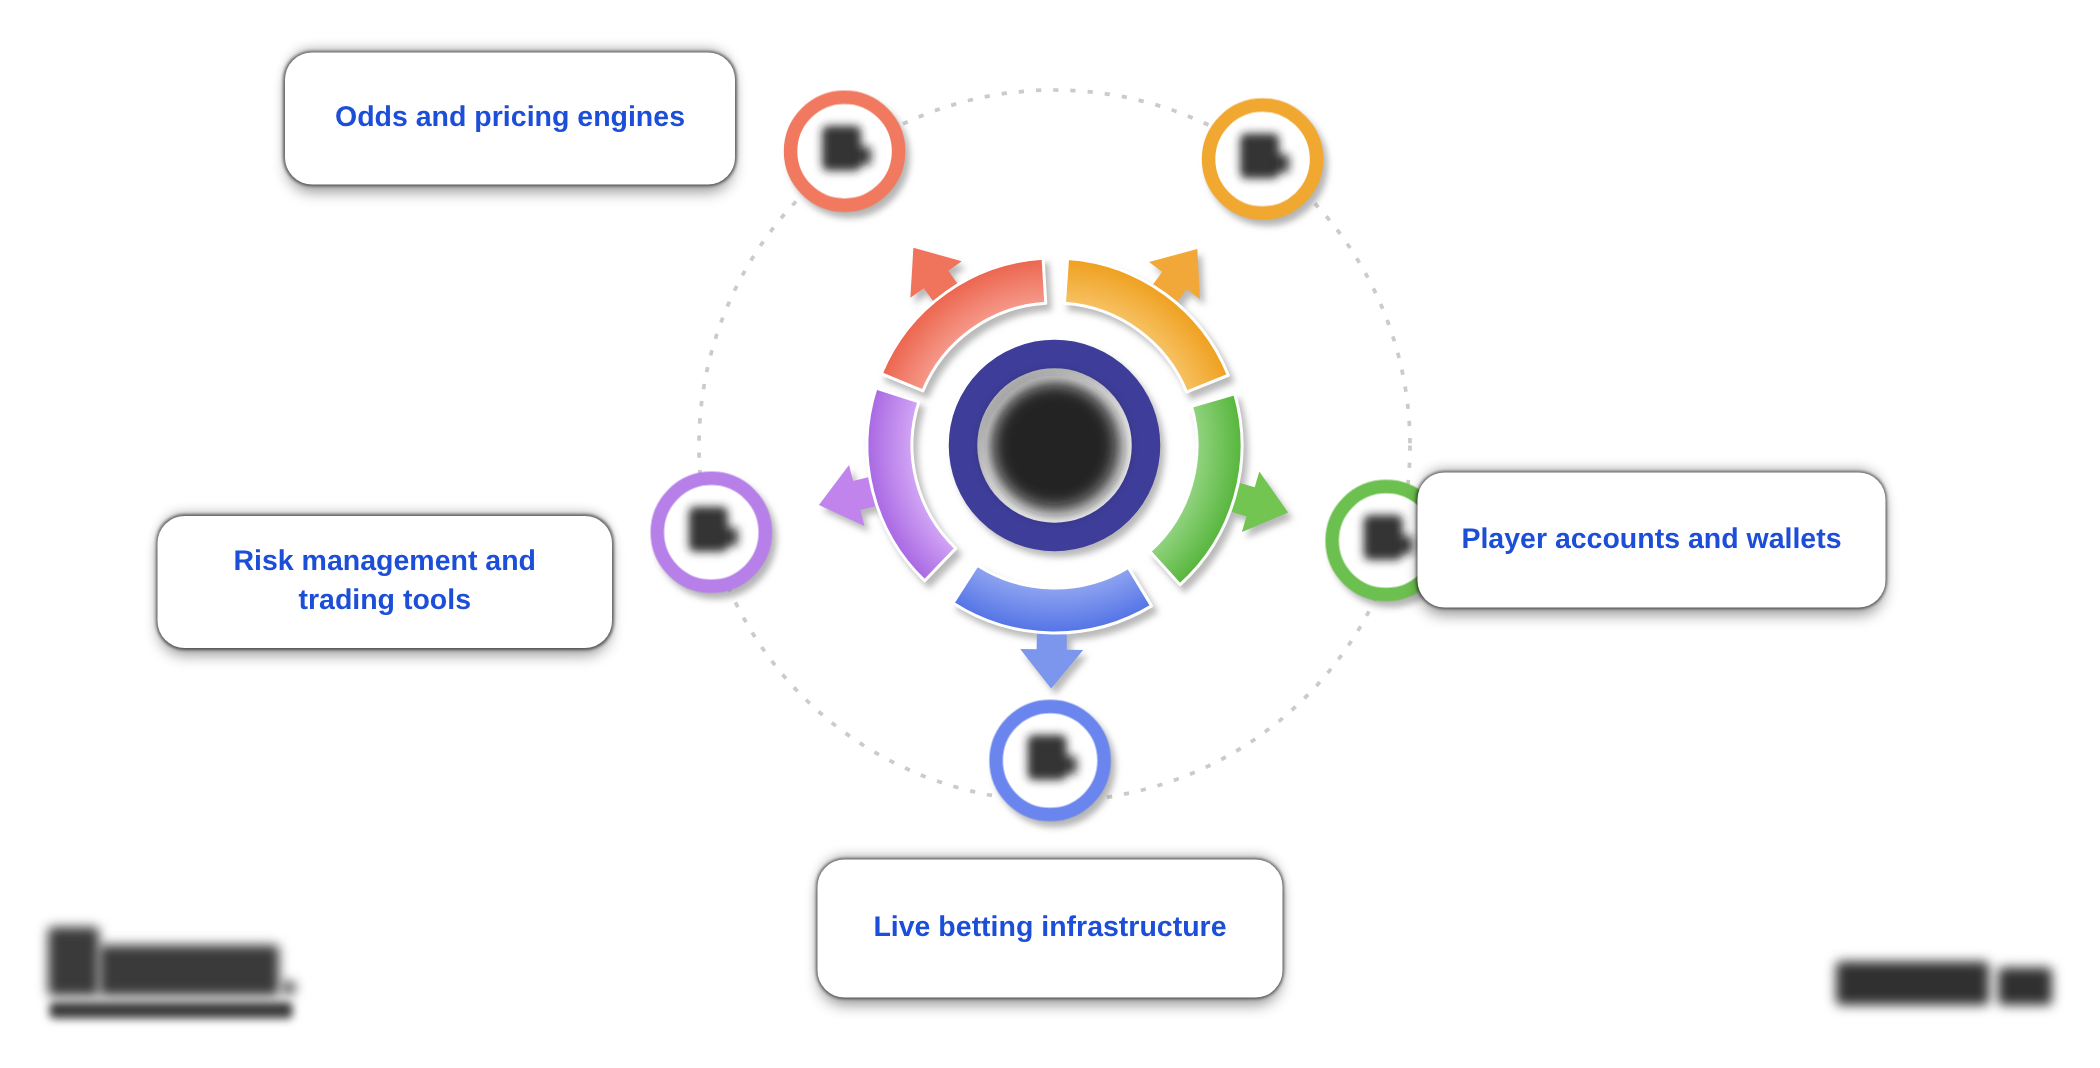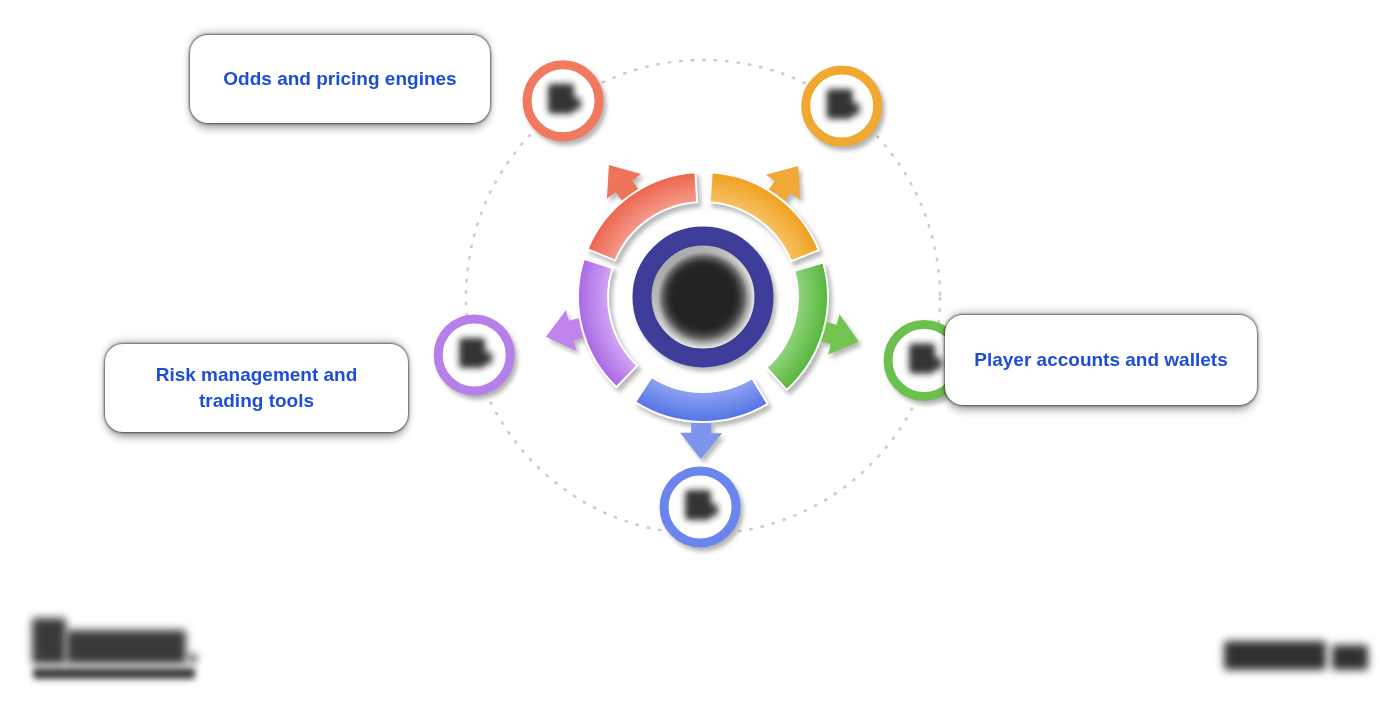--- a/index.html
+++ b/index.html
@@ -117,20 +117,21 @@
           </g>
         </g>
       </g>
     </svg>
 
   <div class="label-box box-odds">Odds and pricing engines</div>
 
 
   <div class="label-box box-player">Player accounts and wallets</div>
 
+  <div class="label-box box-live">Live betting infrastructure</div>
 
   <div class="label-box box-risk">Risk management and trading tools</div>
 
   <div>
     <div class="blob" id="ll-a"></div>
     <div class="blob" id="ll-b"></div>
     <div class="blob" id="ll-c"></div>
     <div class="blob" id="ll-tag"></div>
   </div>
 

